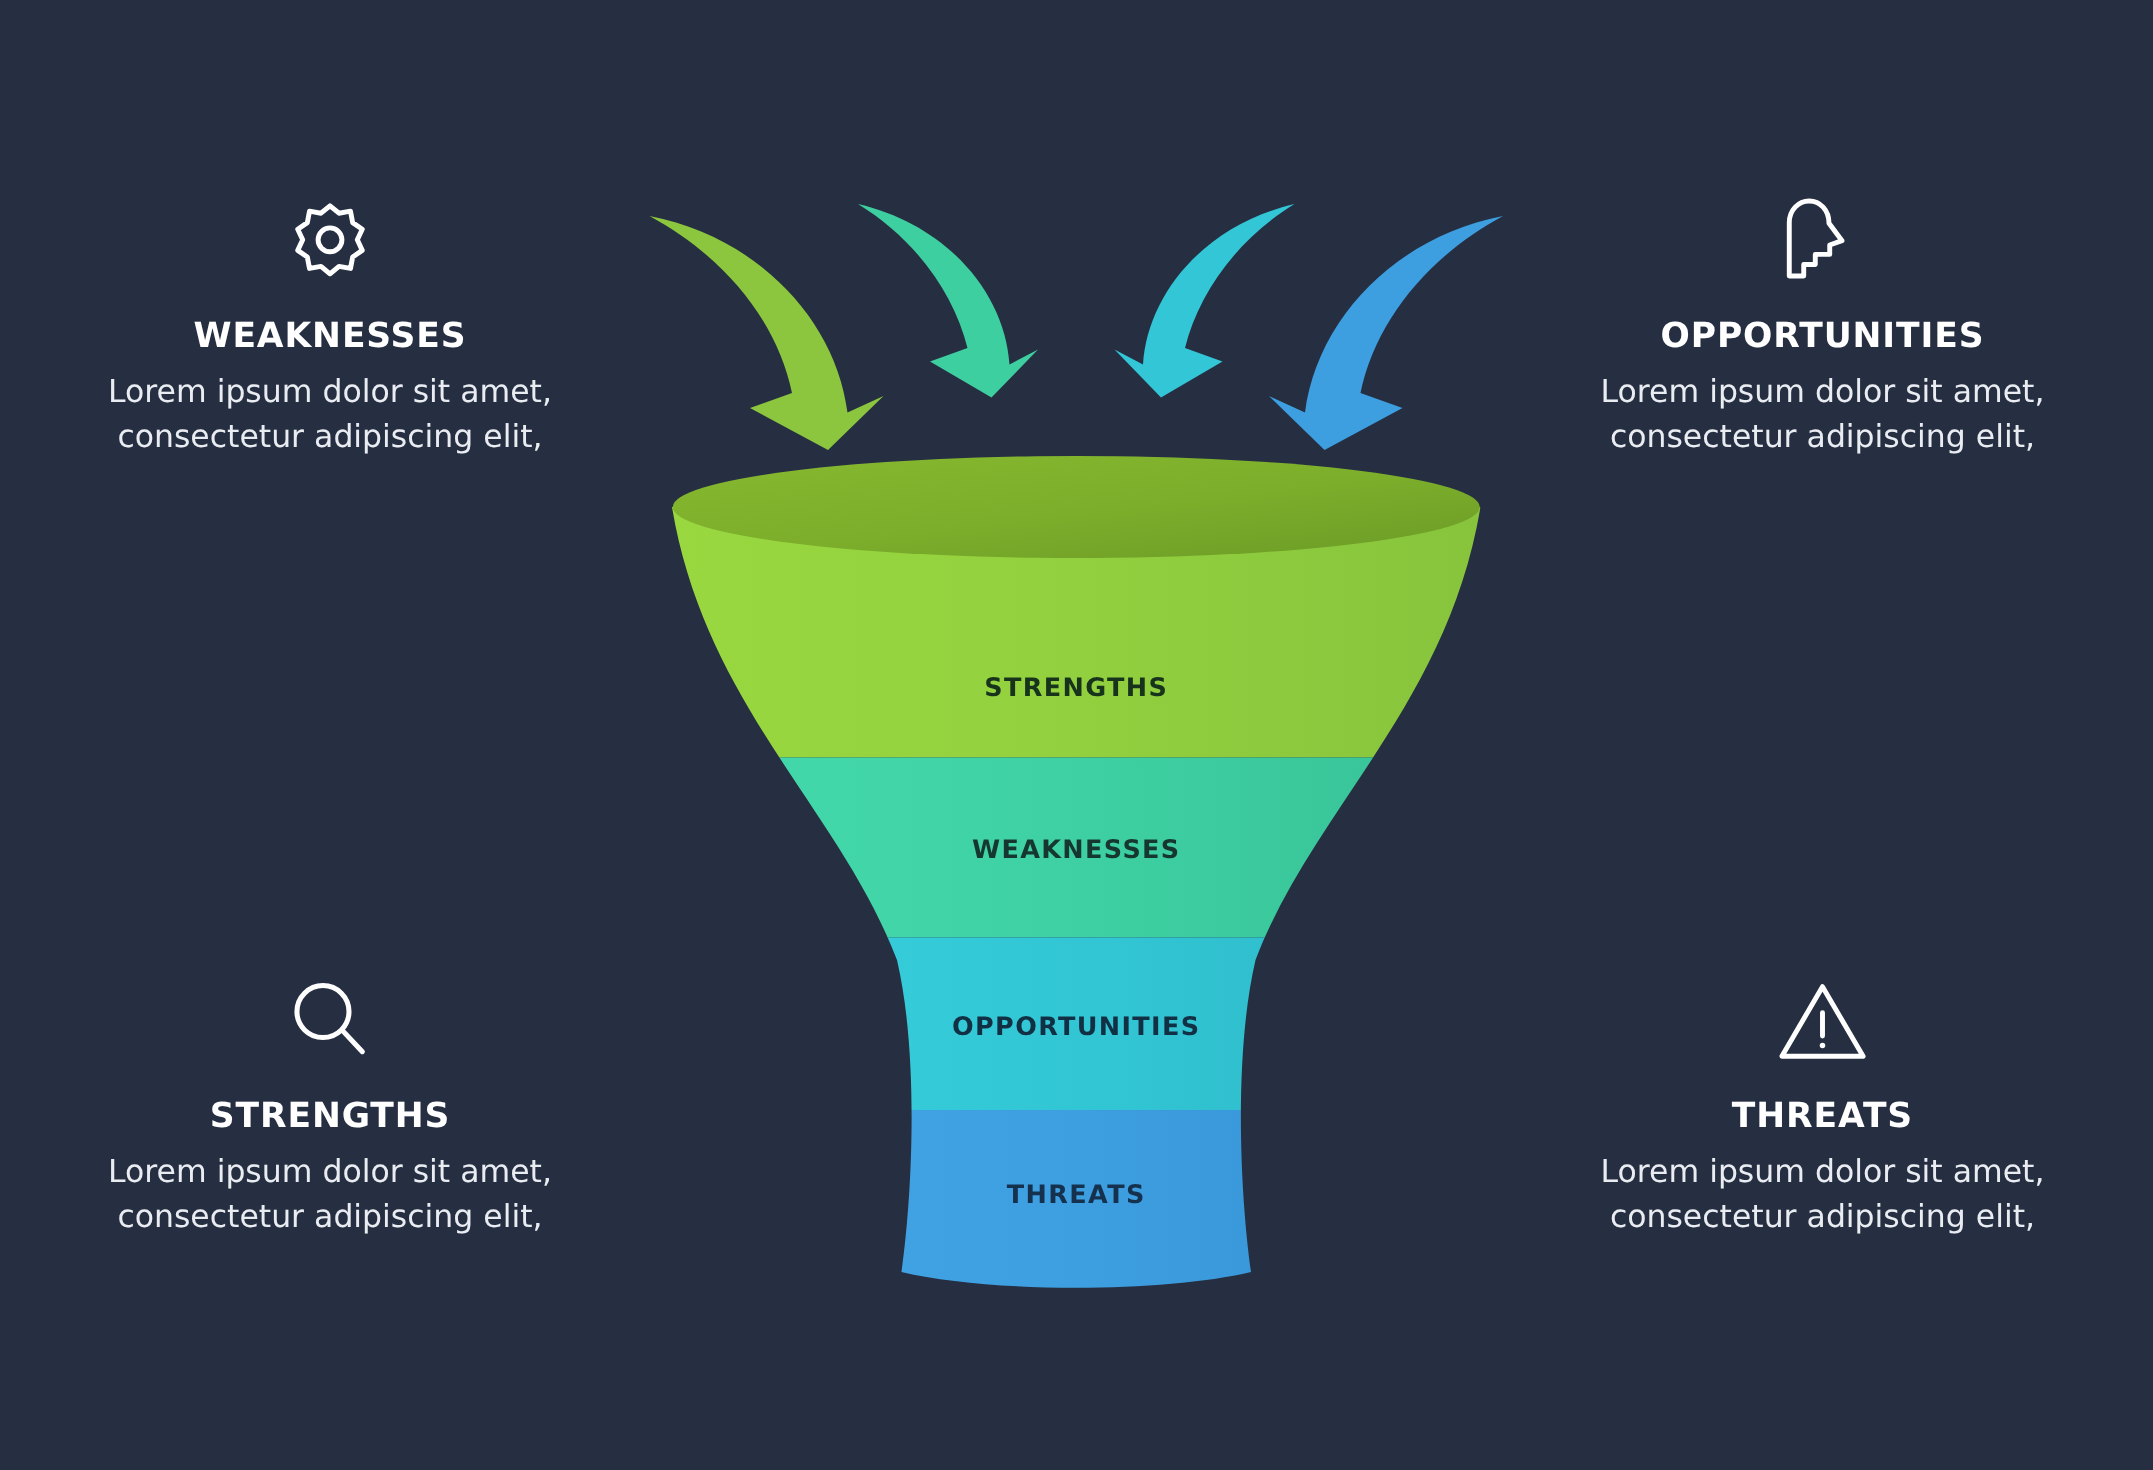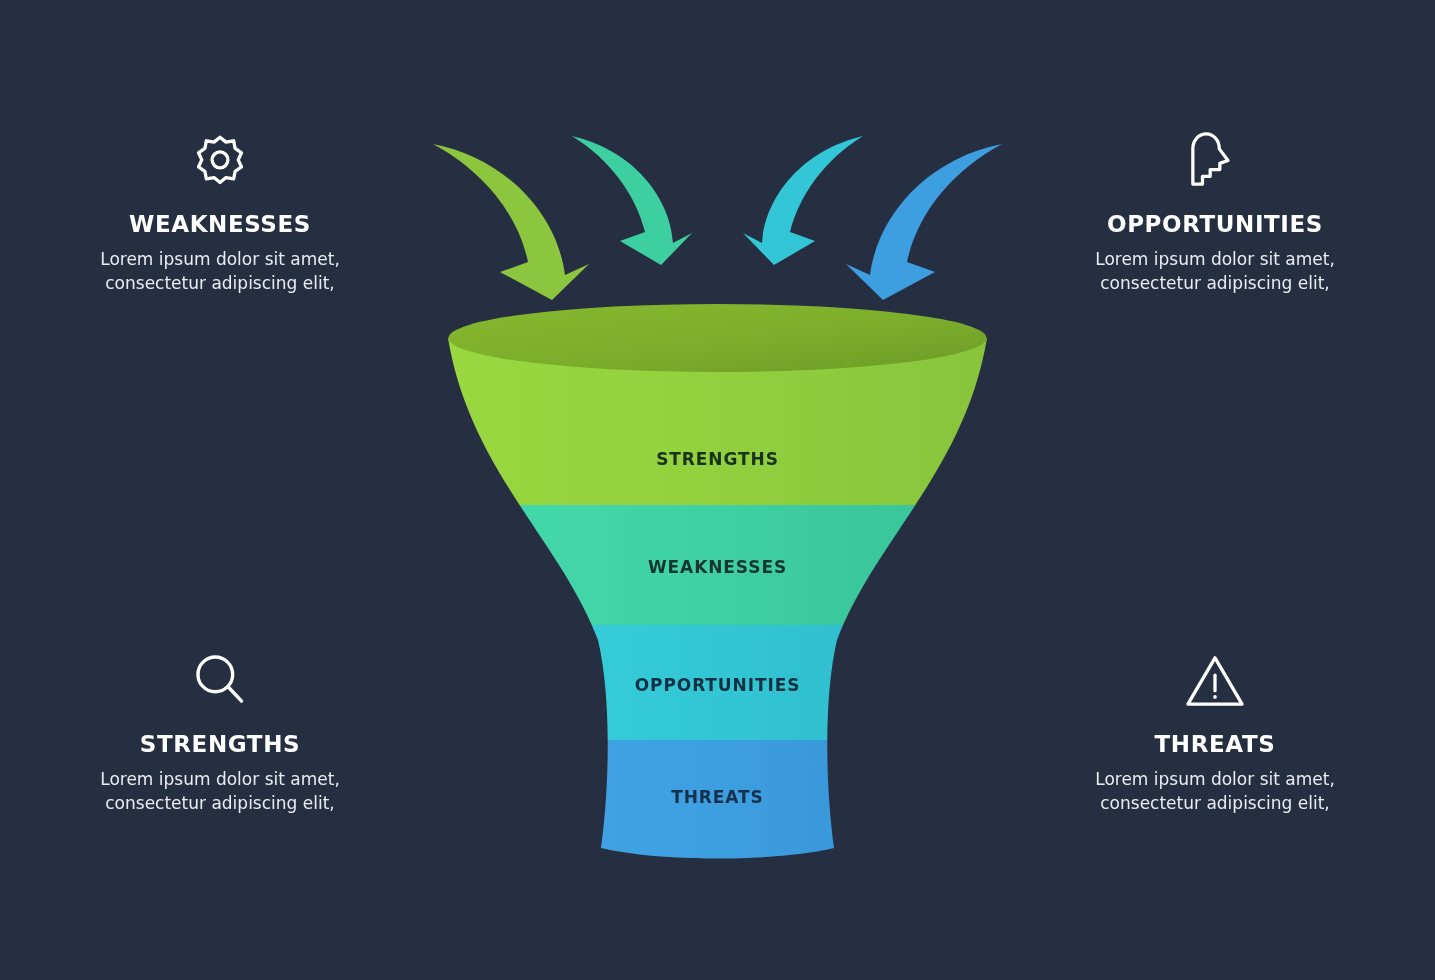--- a/index.html
+++ b/index.html
@@ -13,21 +13,21 @@
   .stage{position:absolute;inset:0;}
 
   
   .info{position:absolute;width:330px;text-align:center;}
   .info .icon-wrap{height:78px;display:flex;align-items:flex-end;justify-content:center;margin-bottom:22px;}
   .info .title{
     color:#ffffff;font-size:23px;font-weight:bold;letter-spacing:.6px;
     margin-bottom:10px;line-height:1.1;
   }
   .info .desc{
-    color:#e9ecf1;font-size:17px;line-height:1.42;font-weight:400;
+    color:#e9ecf1;font-size:21px;line-height:1.42;font-weight:400;
   }
   #info-tl{left:55px;top:112px;}
   #info-tr{left:1050px;top:112px;}
   #info-bl{left:55px;top:632px;}
   #info-br{left:1050px;top:632px;}
 
   
   .funnel{position:absolute;left:0;top:0;width:1435px;height:980px;pointer-events:none;}
 
   .fl{

